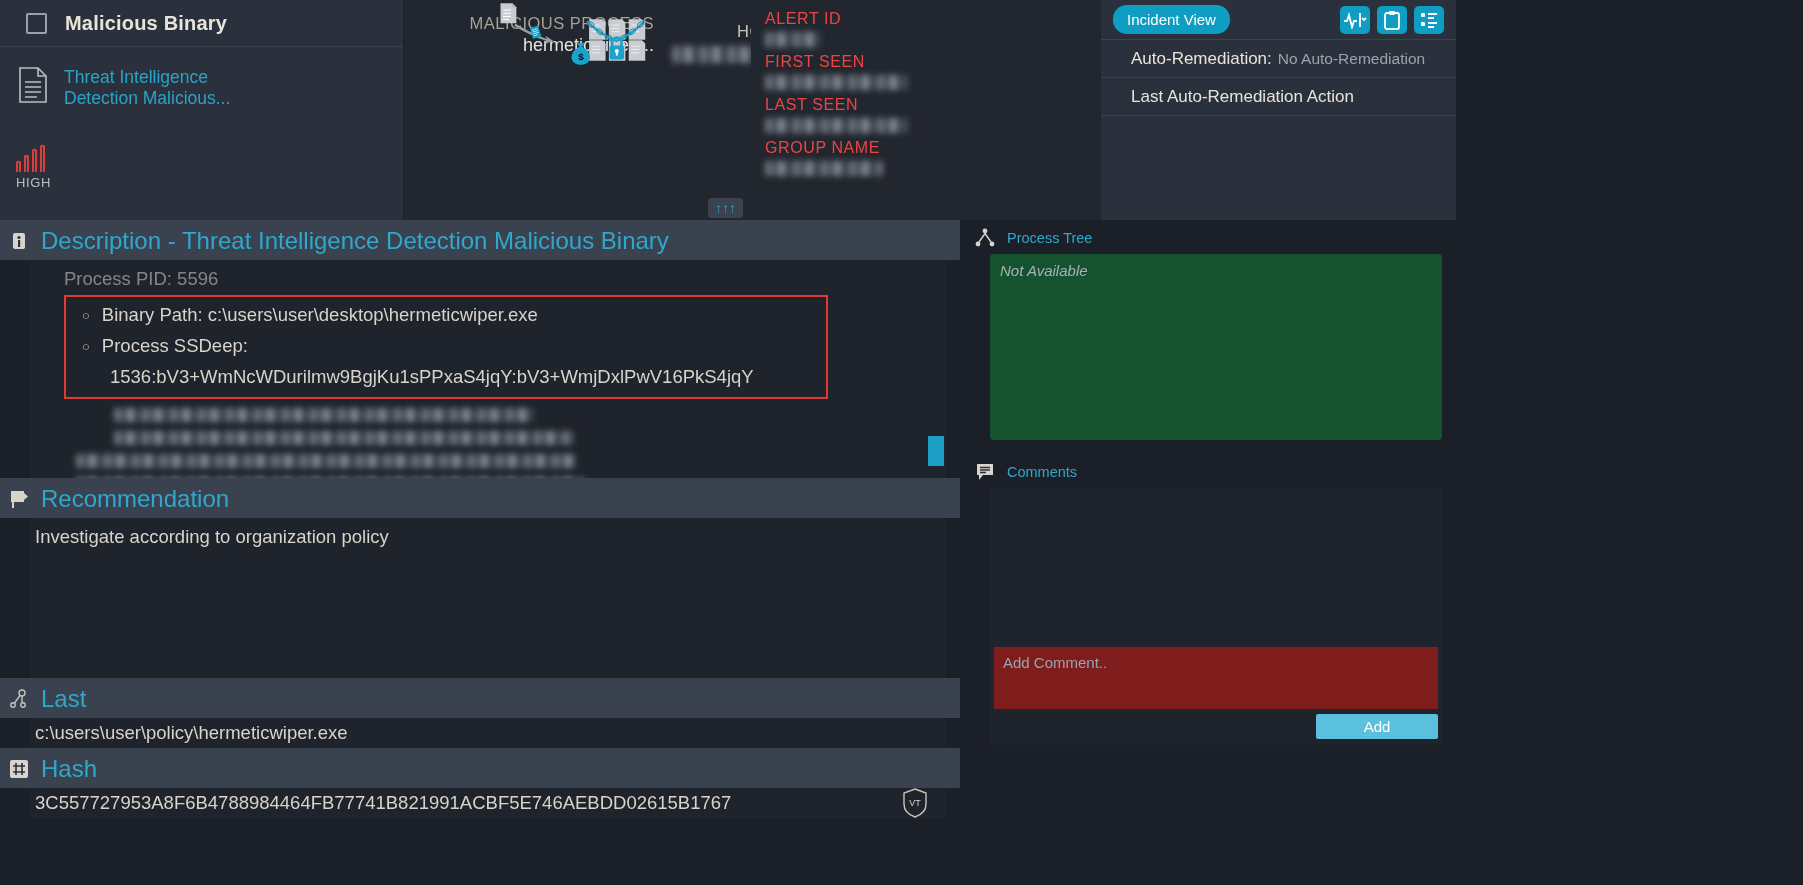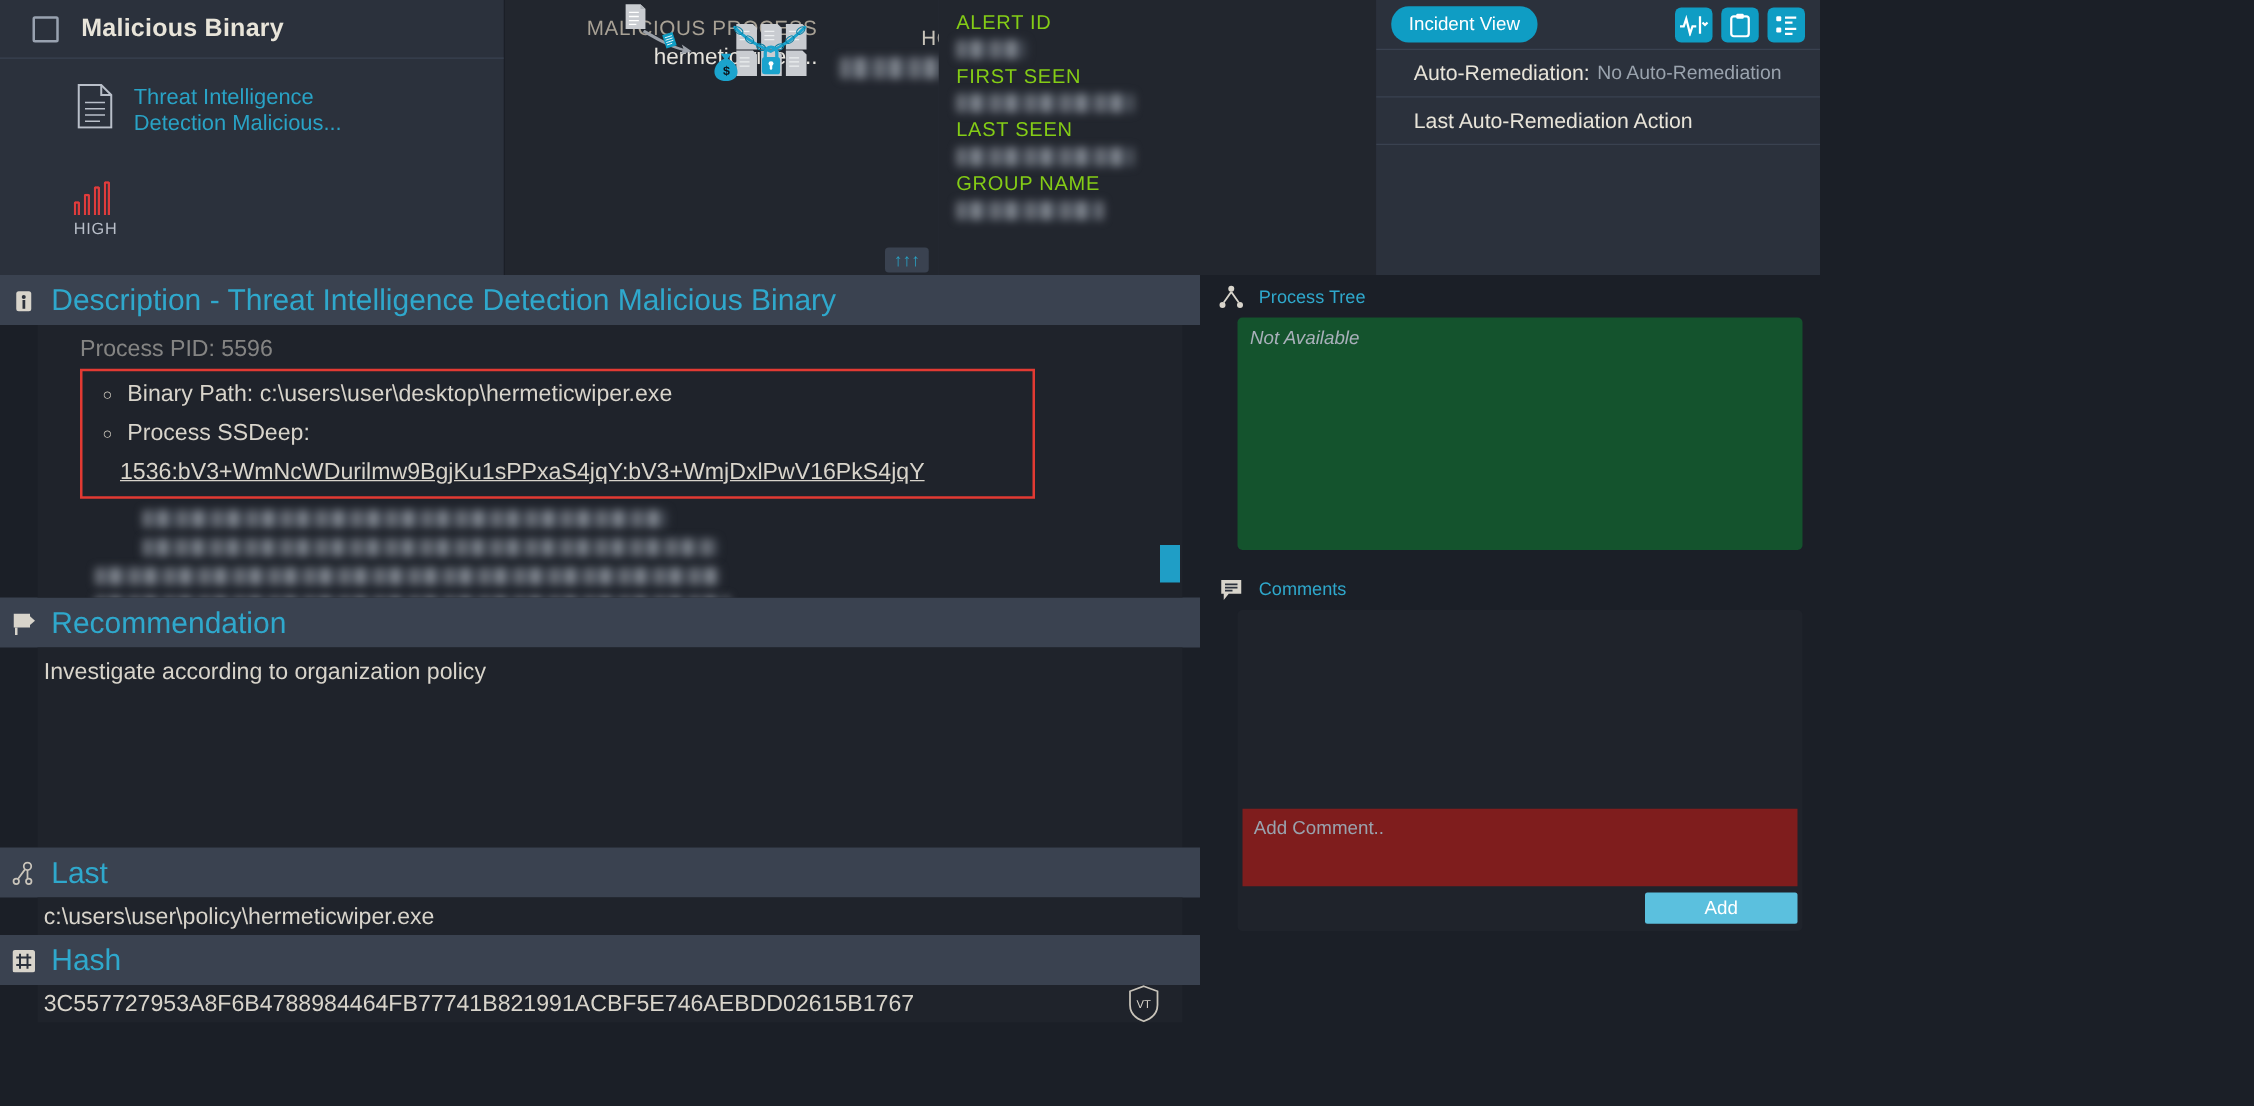--- a/index.html
+++ b/index.html
@@ -12,21 +12,21 @@
   .app { position: relative; width: 1456px; height: 885px; display: flex; flex-direction: column; border-radius: 11px; }
 
   
   .topbar { height: 220px; display: flex; flex-shrink: 0; background: #2b313c; position: relative; }
 
   
   .top-left { width: 404px; flex-shrink: 0; background: #2b313c; border-right: 1px solid #1b1f27; display: flex; flex-direction: column; }
   .tl-head { height: 47px; display: flex; align-items: center; gap: 18px; padding-left: 26px; border-bottom: 1px solid #3a4250; }
   .chk { width: 21px; height: 21px; border: 2px solid #99a2b0; border-radius: 2px; background: transparent; flex-shrink: 0; }
   .tl-title { font-size: 20px; font-weight: bold; color: #e8e4d9; letter-spacing: .2px; }
-  .tl-body { flex: 1; position: relative; padding: 14px 0 0 0; margin-left: 43px; }
+  .tl-body { flex: 1; position: relative; padding: 14px 0 0 0; }
   .tl-rule { display: flex; gap: 16px; padding: 6px 14px 0 18px; }
   .doc-icon { width: 30px; height: 36px; flex-shrink: 0; position: relative; }
   .rule-name { font-size: 17.5px; line-height: 21px; color: #29a3c6; max-width: 210px; }
   .sev { position: absolute; left: 16px; bottom: 30px; display: flex; flex-direction: column; align-items: flex-start; gap: 3px; }
   .sev-bars { display: flex; align-items: flex-end; gap: 3px; height: 26px; }
   .sev-bars i { display: block; width: 5px; border: 2px solid #e03c3c; border-bottom: none; border-radius: 2px 2px 0 0; background: transparent; }
   .sev-bars i:nth-child(1) { height: 11px; }
   .sev-bars i:nth-child(2) { height: 17px; }
   .sev-bars i:nth-child(3) { height: 23px; }
   .sev-bars i:nth-child(4) { height: 27px; }
@@ -40,21 +40,21 @@
   .host-label { position: absolute; left: 232px; top: 22px; width: 250px; text-align: center; }
   .host-cap { font-size: 16.5px; color: #c9c4ba; letter-spacing: .5px; }
   .blur { display: inline-block; border-radius: 2px; filter: blur(3.2px);
     background: repeating-linear-gradient(90deg,#6e737c 0 7px,#454b55 7px 13px,#878d96 13px 20px,#3c424c 20px 28px); }
   .host-blur { width: 178px; height: 17px; margin-top: 5px; }
   .svgwrap { position: absolute; inset: 0; }
   .uparrows { position: absolute; right: 8px; bottom: 2px; background: #3a4250; border-radius: 3px; padding: 3px 7px; display: flex; gap: 3px; color: #29a3c6; font-size: 14px; line-height: 1; }
 
   
   .top-meta { width: 350px; flex-shrink: 0; background: #22262e; padding: 8px 0 0 14px; }
-  .meta-cap { font-size: 16px; color: #84cc16; letter-spacing: .6px; margin-top: 6px; }
+  .meta-cap { font-size: 16px; color: #ef4444; letter-spacing: .6px; margin-top: 6px; }
   .meta-cap:first-child { margin-top: 2px; }
   .meta-blur { height: 15px; margin: 4px 0 0 0; display: block; }
 
   
   .top-actions { width: 355px; flex-shrink: 0; background: #2b313c; display: flex; flex-direction: column; }
   .act-row1 { height: 40px; display: flex; align-items: center; padding: 0 12px; gap: 10px; border-bottom: 1px solid #3a4250; }
   .pill { background: #0f9dc4; color: #fff; font-size: 15px; padding: 6px 14px; border-radius: 14px; white-space: nowrap; }
   .icon-btns { margin-left: auto; display: flex; gap: 7px; }
   .ibtn { width: 30px; height: 28px; background: #0f9dc4; border-radius: 5px; display: flex; align-items: center; justify-content: center; }
   .act-row { height: 38px; display: flex; align-items: center; padding-left: 30px; border-bottom: 1px solid #3a4250; font-size: 17px; color: #e8e4d9; gap: 6px; }
@@ -72,21 +72,21 @@
   .sq-icon { width: 22px; height: 22px; flex-shrink: 0; display: flex; align-items: center; justify-content: center; }
 
   .panel { background: #1f232b; margin: 0 14px 0 30px; }
   .desc-panel { height: 218px; position: relative; overflow: hidden; }
   .desc-list { padding: 4px 0 0 26px; color: #d8d4cb; font-size: 18.5px; line-height: 29px; }
   .desc-list .clip { opacity: .55; margin-left: 8px; }
   .hl-box { border: 2px solid #e23a33; margin: 2px 118px 0 8px; padding: 3px 0 6px 0; }
   .bullet-row { display: flex; gap: 12px; padding-left: 16px; }
   .bullet { color: #c9c4ba; font-size: 13px; line-height: 31px; }
   .btxt { flex: 1; }
-  .indent { padding-left: 30px; text-decoration: underline; }
+  .indent { padding-left: 44px; }
   .blurline { height: 14px; margin: 9px 0 0 58px; display: block; }
   .blurline2 { height: 14px; margin: 9px 0 0 20px; display: block; }
   .sbar { position: absolute; right: 2px; top: 176px; width: 16px; height: 30px; background: #1f9ec6; }
 
   .rec-panel { height: 160px; padding: 8px 0 0 5px; }
   .rec-text { color: #d8d4cb; font-size: 18.5px; }
   .val-row { background: #1f232b; margin: 0 14px 0 30px; height: 30px; display: flex; align-items: center; padding-left: 5px; color: #d8d4cb; font-size: 18.5px; position: relative; }
   .vt { position: absolute; right: 18px; top: 50%; transform: translateY(-50%); width: 26px; height: 30px; }
 
   

